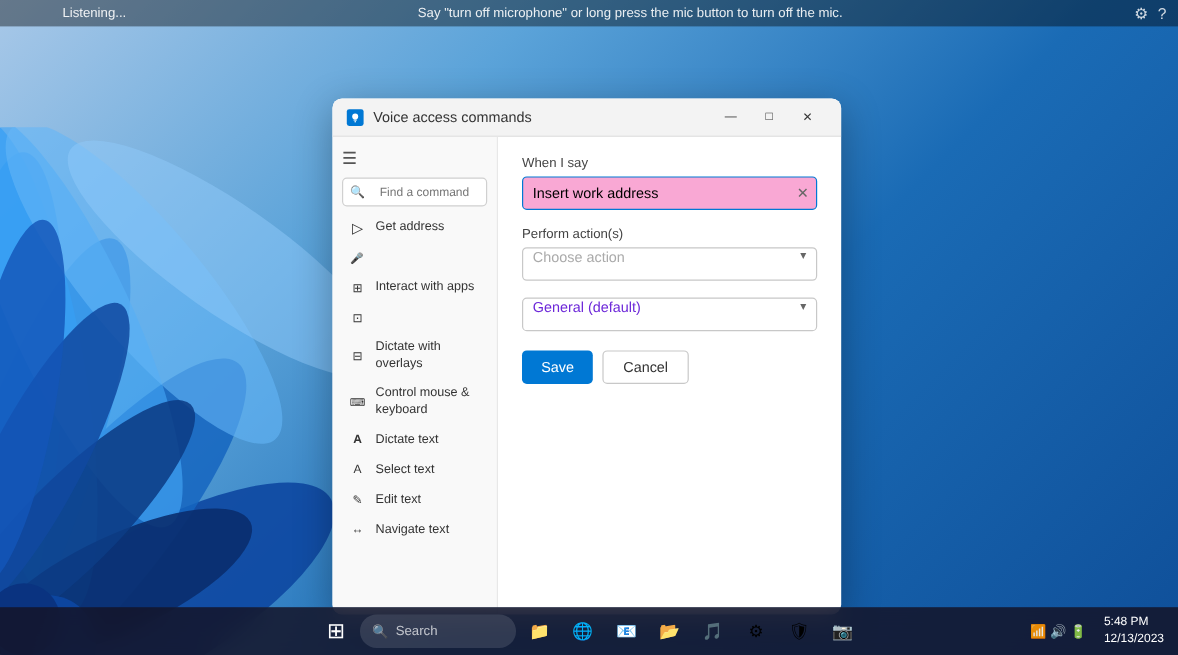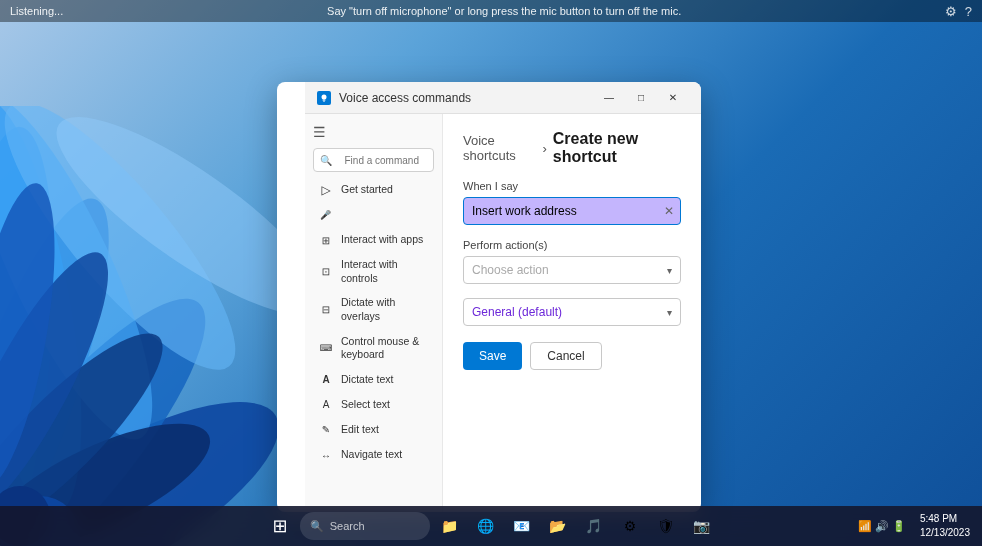--- a/index.html
+++ b/index.html
@@ -126,20 +126,21 @@
     .top-bar-text {
       color: rgba(255,255,255,0.9);
       font-size: 11px;
       flex: 1;
       text-align: center;
     }
 
     .top-bar-left {
       color: rgba(255,255,255,0.9);
       font-size: 11px;
+      margin-left: 42px;
     }
 
     .top-bar-icons {
       display: flex;
       gap: 8px;
     }
 
     .top-bar-icon {
       color: white;
       font-size: 13px;
@@ -154,21 +155,20 @@
       left: 277px;
       width: 424px;
       height: 430px;
       background: white;
       border-radius: 8px;
       box-shadow: 0 8px 32px rgba(0,0,0,0.3);
       display: flex;
       flex-direction: column;
       overflow: hidden;
       z-index: 50;
-      padding-left: 28px;
     }
 
     .window-titlebar {
       height: 32px;
       background: #f3f3f3;
       display: flex;
       align-items: center;
       padding: 0 12px;
       border-bottom: 1px solid #e0e0e0;
       flex-shrink: 0;
@@ -326,21 +326,21 @@
       width: 100%;
       height: 28px;
       border: 1px solid #0078d4;
       border-radius: 4px;
       padding: 0 8px;
       font-size: 12px;
       color: #1a1a1a;
       outline: none;
       display: flex;
       align-items: center;
-      background: #c4b5fd;
+      background: #f9a8d4;
       position: relative;
     }
 
     .form-input input {
       border: none;
       outline: none;
       width: calc(100% - 20px);
       font-size: 12px;
       background: transparent;
     }
@@ -356,21 +356,20 @@
     .form-select {
       width: 100%;
       height: 28px;
       border: 1px solid #c8c8c8;
       border-radius: 4px;
       padding: 0 8px;
       font-size: 12px;
       color: #aaa;
       background: white;
       display: flex;
-      align-items: center;
       justify-content: space-between;
       cursor: pointer;
     }
 
     .select-arrow {
       font-size: 10px;
       color: #666;
     }
 
     .form-actions {
@@ -458,32 +457,31 @@
 
     <div class="sidebar">
       <div class="sidebar-menu-icon">☰</div>
       <div class="sidebar-search">
         <span style="font-size:10px;color:#888;">🔍</span>
         <input type="text" placeholder="Find a command" style="">
       </div>
 
       <div class="sidebar-item">
         <span class="sidebar-item-icon">▷</span>
-        <span class="sidebar-item-label">Get started</span>
+        <span class="sidebar-item-label">Get address</span>
       </div>
       <div class="sidebar-item">
         <span class="sidebar-item-icon" style="font-size:9px;">🎤</span>
       </div>
       <div class="sidebar-item">
         <span class="sidebar-item-icon" style="font-size:10px;">⊞</span>
         <span class="sidebar-item-label">Interact with apps</span>
       </div>
       <div class="sidebar-item">
         <span class="sidebar-item-icon" style="font-size:10px;">⊡</span>
-        <span class="sidebar-item-label">Interact with controls</span>
       </div>
       <div class="sidebar-item">
         <span class="sidebar-item-icon" style="font-size:10px;">⊟</span>
         <span class="sidebar-item-label">Dictate with overlays</span>
       </div>
       <div class="sidebar-item">
         <span class="sidebar-item-icon" style="font-size:9px;">⌨</span>
         <span class="sidebar-item-label">Control mouse &amp; keyboard</span>
       </div>
       <div class="sidebar-item">
@@ -500,25 +498,20 @@
       </div>
       <div class="sidebar-item">
         <span class="sidebar-item-icon" style="font-size:10px;">↔</span>
         <span class="sidebar-item-label">Navigate text</span>
       </div>
 
     </div>
 
     <div class="main-content">
 
-      <div class="breadcrumb">
-        <span class="breadcrumb-link">Voice shortcuts</span>
-        <span class="breadcrumb-arrow">›</span>
-        <span class="breadcrumb-current">Create new shortcut</span>
-      </div>
 
       <div class="form-group">
         <label class="form-label">When I say</label>
         <div class="form-input" style="position:relative;">
           <input type="text" style="border: none; outline: none; width: calc(100% - 20px); font-size: 12px; background: transparent;" value="Insert work address">
           <span class="input-clear">✕</span>
         </div>
       </div>
 
       <div class="form-group">

